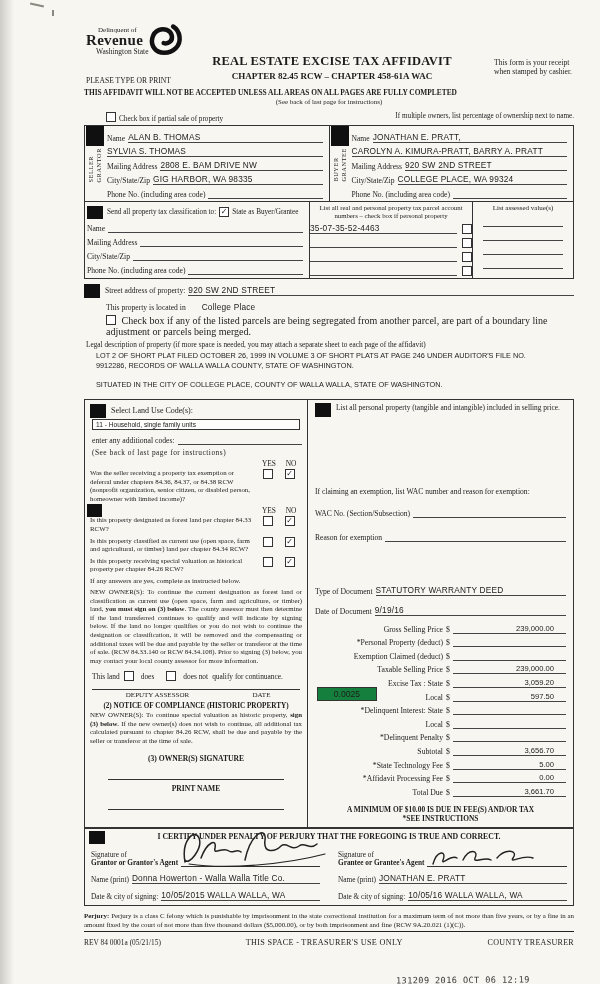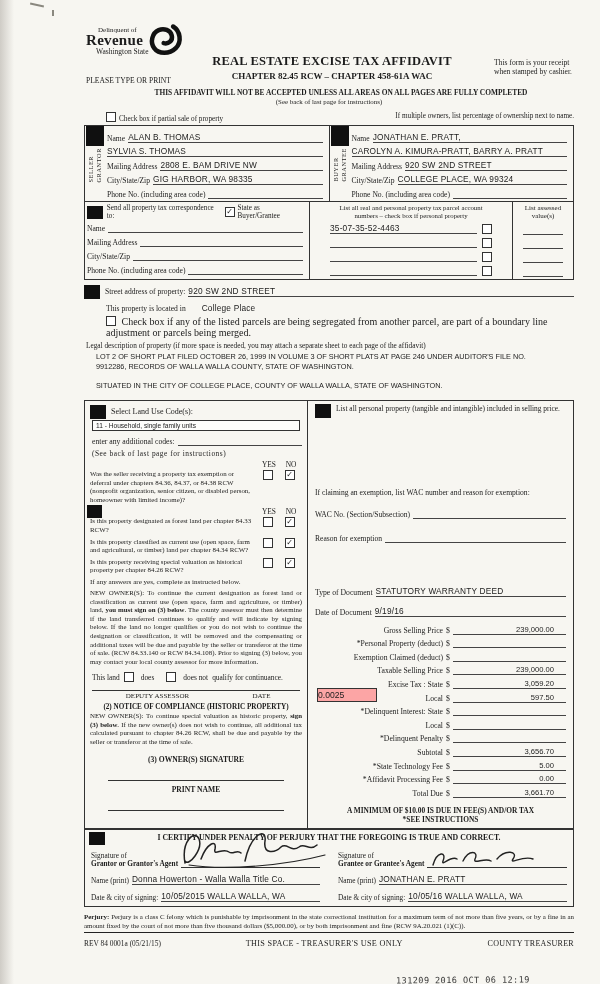--- a/index.html
+++ b/index.html
@@ -12,21 +12,21 @@
   .logo{position:absolute;left:2px;top:2px;display:flex;align-items:flex-start;}
   .lt1{font-size:7px;margin-left:12px;}
   .lt2{font-size:15px;font-weight:bold;letter-spacing:.3px;line-height:13px;}
   .lt3{font-size:7.5px;margin-left:10px;}
   .swirl{margin-left:-2px;margin-top:-4px;}
   .titleblk{position:absolute;left:108px;top:30px;width:280px;text-align:center;}
   .title{font-size:12.5px;font-weight:bold;letter-spacing:.2px;}
   .subtitle{font-size:9px;font-weight:bold;margin-top:2px;}
   .receipt{position:absolute;right:2px;top:34px;font-size:7.6px;line-height:9px;}
   .please{position:absolute;left:2px;top:52px;font-size:7.6px;}
-  .warn{position:absolute;left:12px;top:64px;width:100%;text-align:center;font-size:7.4px;font-weight:bold;}
+  .warn{position:absolute;left:0;top:64px;width:100%;font-size:7.4px;font-weight:bold;}
   .seeback{position:absolute;left:0;top:74px;width:100%;text-align:center;font-size:6.9px;}
   
   .cbrow{display:flex;justify-content:space-between;font-size:7.2px;margin:2px 0 2px 0;}
   .cbrow .l{padding-left:22px;}
   .cb{display:inline-block;width:8px;height:8px;border:1px solid #333;background:#fff;font-size:8px;line-height:8px;text-align:center;vertical-align:-1px;margin-right:3px;overflow:hidden;}
   
   .parties{display:flex;border:1px solid #333;}
   .party{width:50%;display:flex;}
   .party.bz{border-left:1px solid #333;}
   .sidecol{width:20px;display:flex;flex-direction:column;align-items:center;}
@@ -35,21 +35,21 @@
   .sidelabels span{writing-mode:vertical-rl;transform:rotate(180deg);font-size:6.3px;letter-spacing:.6px;line-height:8px;}
   .pfields{flex:1;padding:3px 6px 2px 2px;}
   .frow{display:flex;align-items:flex-end;height:14px;font-size:7.6px;}
   .fline{flex:1;border-bottom:1px solid #444;margin-left:3px;min-height:10px;display:flex;align-items:flex-end;}
   .tval{font-family:"Liberation Sans",sans-serif;font-size:8.3px;letter-spacing:.2px;white-space:nowrap;}
   
   .corr{display:flex;border:1px solid #333;border-top:none;}
   .corr-l{width:216px;padding:3px 6px 2px 2px;}
   .corr-l .hrow{display:flex;align-items:center;font-size:7.2px;height:14px;}
   .corr-l .hrow .secbox{width:16px;height:13px;margin-right:4px;}
-  .corr-m{width:162px;border-left:1px solid #333;padding:2px 20px;display:flex;flex-direction:column;}
+  .corr-m{width:162px;border-left:1px solid #333;padding:2px 0;display:flex;flex-direction:column;}
   .corr-m .mh{font-size:6.8px;text-align:center;line-height:8px;}
   .prow{display:flex;align-items:flex-end;height:14px;}
   .pline{flex:1;border-bottom:1px solid #444;display:flex;align-items:flex-end;}
   .prow .cb{margin:0 0 0 5px;}
   .corr-r{flex:1;border-left:1px solid #333;padding:2px 6px;display:flex;flex-direction:column;}
   .corr-r .mh{font-size:7px;text-align:center;margin-bottom:1px;}
   .aline{border-bottom:1px solid #444;height:13px;margin:0 4px;}
   
   .street{padding:4px 0 2px 0;}
   .srow{display:flex;align-items:center;font-size:7.6px;height:15px;}
@@ -90,21 +90,21 @@
   .pp-head{display:flex;font-size:7.4px;line-height:9px;}
   .pp-head .secbox{width:16px;height:14px;margin-right:5px;flex:none;}
   .gap60{height:64px;}
   .exnote{font-size:7.6px;margin:6px 0 8px 0;}
   .exline{display:flex;align-items:flex-end;font-size:7.6px;height:14px;margin-bottom:10px;}
   .doc-row{display:flex;align-items:flex-end;font-size:7.7px;height:16px;margin-bottom:4px;}
   .amt-row{display:flex;align-items:flex-end;height:13.6px;font-size:7.7px;position:relative;}
   .amt-label{width:128px;text-align:right;padding-right:3px;white-space:nowrap;}
   .amt-dollar{width:7px;}
   .amt-line{flex:1;border-bottom:1px solid #444;text-align:right;padding-right:12px;font-family:"Liberation Sans",sans-serif;font-size:7.6px;}
-  .rate-box{position:absolute;left:2px;bottom:1px;border:1.5px solid #333;width:58px;text-align:left;font-family:"Liberation Sans",sans-serif;font-size:8.6px;padding:1px 0;background:#fca5a5;}
+  .rate-box{position:absolute;left:2px;bottom:1px;border:1.5px solid #333;width:58px;text-align:center;font-family:"Liberation Sans",sans-serif;font-size:8.6px;padding:1px 0;background:#15803d;}
   .minnote{text-align:center;font-weight:bold;font-size:7.4px;line-height:9px;margin-top:8px;}
   
   .certify{border:1px solid #333;border-bottom:none;text-align:center;font-size:7.8px;font-weight:bold;padding:3px 0 2px 0;position:relative;}
   .certify .secbox{position:absolute;left:4px;top:2px;width:16px;height:13px;}
   .sigs{display:flex;border-left:1px solid #333;border-right:1px solid #333;border-bottom:1px solid #333;padding:2px 6px 4px 6px;gap:18px;}
   .sigcol{flex:1;position:relative;}
   .sg-row1{display:flex;align-items:flex-end;height:22px;font-size:7.3px;line-height:8px;}
   .sg-lab{white-space:nowrap;}
   .sg-lab b{font-size:7.3px;}
   .sg-line{flex:1;border-bottom:1px solid #333;margin-left:3px;position:relative;}
@@ -232,21 +232,21 @@
               <span class="fline"></span>
             </div>
         </div>
       </div>
     </div>
 
     <div class="corr">
       <div class="corr-l">
         <div class="hrow">
           <span class="secbox"></span>
-          <span>Send all property tax correspondence to:</span>
+          <span>Send all property tax classification to:</span>
           <span class="cb on" style="margin-left:3px;">✓</span>
           <span>State as Buyer/Grantee</span>
         </div>
         <div class="frow">
             <span>Name</span>
             <span class="fline"></span>
           </div>
         <div class="frow">
             <span>Mailing Address</span>
             <span class="fline"></span>

